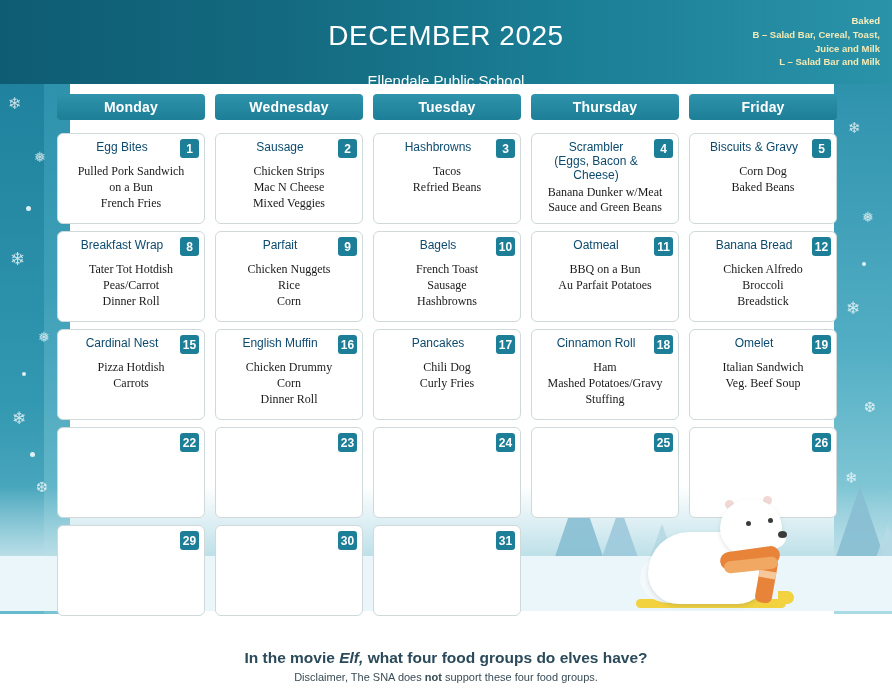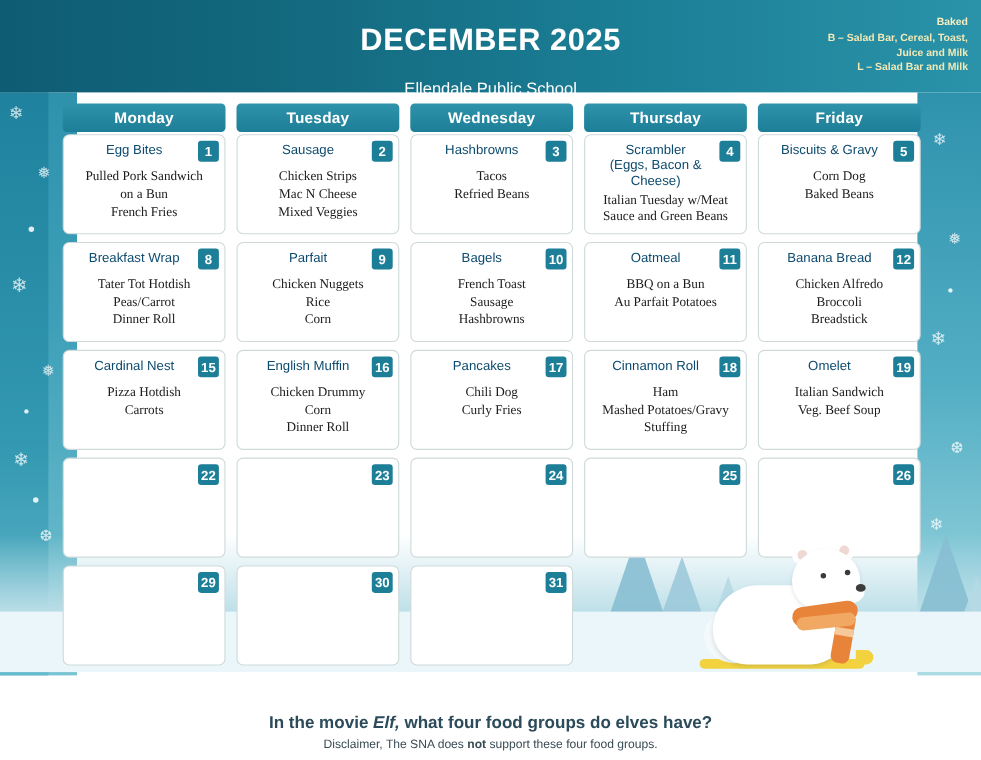--- a/index.html
+++ b/index.html
@@ -82,21 +82,21 @@
     position: relative;
     height: 84px;
     background: linear-gradient(90deg, #0e5c73 0%, #13697f 30%, #1b7f96 65%, #2a93a9 100%);
     color: #ffffff;
   }
   .header-title {
     position: absolute;
     left: 0; right: 0; top: 20px;
     text-align: center;
     font-size: 28px;
-    font-weight: bold;
+    font-weight: normal;
     letter-spacing: .5px;
   }
   .header-sub {
     position: absolute;
     left: 0; right: 0; top: 54px;
     text-align: center;
     font-size: 15px;
     margin-top: 18px;
   }
   .header-note {
@@ -113,21 +113,21 @@
   
   .calendar {
     position: absolute;
     left: 57px; top: 94px;
     width: 780px;
   }
   .weekhead {
     display: grid;
     grid-template-columns: repeat(5, 1fr);
     gap: 10px;
-    margin-bottom: 2px;
+    margin-bottom: 13px;
   }
   .daycol {
     height: 26px;
     background: linear-gradient(180deg,#2e93ab 0%, #1d7e97 100%);
     color: #ffffff;
     border-radius: 4px;
     display: flex;
     align-items: center;
     justify-content: center;
     font-size: 14px;
@@ -267,22 +267,22 @@
       <div class="daily-label">Baked</div>
       <div>B – Salad Bar, Cereal, Toast,</div>
       <div>Juice and Milk</div>
       <div>L – Salad Bar and Milk</div>
     </div>
   </div>
 
   <div class="calendar">
     <div class="weekhead">
       <div class="daycol">Monday</div>
+      <div class="daycol">Wednesday</div>
       <div class="daycol">Tuesday</div>
-      <div class="daycol">Wednesday</div>
       <div class="daycol">Thursday</div>
       <div class="daycol">Friday</div>
     </div>
     <div id="weeks-container">
         <div class="week">
           <div class="cell">
             <div class="daynum">1</div>
             <div class="breakfast">
               <div>Egg Bites</div>
             </div>
@@ -313,21 +313,21 @@
               <div>Refried Beans</div>
             </div>
           </div>
           <div class="cell">
             <div class="daynum">4</div>
             <div class="breakfast">
               <div>Scrambler</div>
               <div>(Eggs, Bacon &amp; Cheese)</div>
             </div>
             <div class="lunch tight">
-              <div>Italian Tuesday w/Meat</div>
+              <div>Banana Dunker w/Meat</div>
               <div>Sauce and Green Beans</div>
             </div>
           </div>
           <div class="cell">
             <div class="daynum">5</div>
             <div class="breakfast">
               <div>Biscuits &amp; Gravy</div>
             </div>
             <div class="lunch">
               <div>Corn Dog</div>

